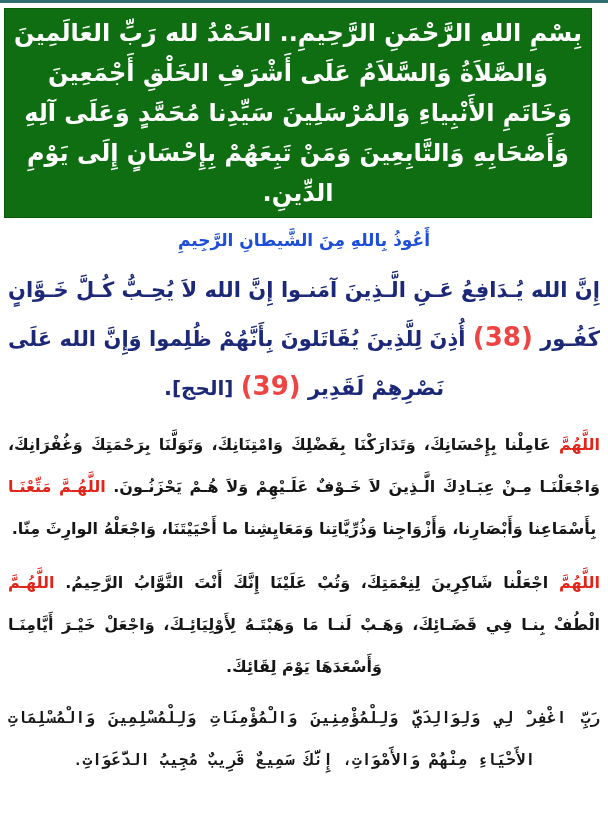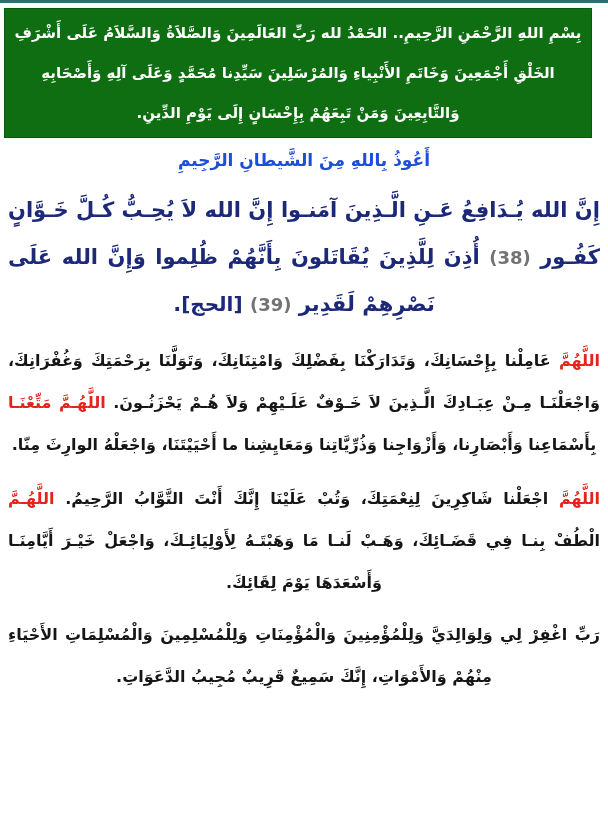--- a/index.html
+++ b/index.html
@@ -9,21 +9,21 @@
     direction:rtl;
     -webkit-font-smoothing:antialiased;
   }
   .top-strip{height:3px;width:608px;background:#2f6f6f;}
   .banner{
     margin:5px 16px 0 4px;
     background:#0f6e12;
     border:1px solid #0a5a0c;
     color:#ffffff;
     font-weight:700;
-    font-size:15px;
+    font-size:24px;
     line-height:40px;
     text-align:center;
     padding:4px 8px;
   }
   .istiadha{
     margin:9px 8px 0 8px;
     text-align:center;
     color:#1d4ed8;
     font-weight:700;
     font-size:17px;
@@ -40,25 +40,25 @@
   }
   .para{
     margin:12px 8px 0 8px;
     color:#161616;
     font-weight:700;
     font-size:16px;
     line-height:42px;
     text-align:justify;
     text-align-last:center;
   }
-  .para.p4{margin-top:10px;}
+  .para.p4{margin-top:10px;font-family:Liberation Mono, monospace;}
   .seg-red{color:#e1251b;}
   .seg-black{color:#161616;}
   .seg-verse{color:#1c2878;}
-  .seg-num{color:#737373;font-size:18px;letter-spacing:0;margin-top:25px;}
+  .seg-num{color:#ef4444;font-size:26px;letter-spacing:0;margin-top:25px;}
   .seg-ref{color:#1c2878;font-size:20px;}
 </style>
 </head>
 <body>
 
 <div class="top-strip"></div>
 
 <div class="banner">بِسْمِ اللهِ الرَّحْمَنِ الرَّحِيمِ.. الحَمْدُ لله رَبِّ العَالَمِينَ وَالصَّلاَةُ وَالسَّلاَمُ عَلَى أَشْرَفِ الخَلْقِ أَجْمَعِينَ وَخَاتَمِ الأَنْبِياءِ وَالمُرْسَلِينَ سَيِّدِنا مُحَمَّدٍ وَعَلَى آلِهِ وَأَصْحَابِهِ وَالتَّابِعِينَ وَمَنْ تَبِعَهُمْ بِإِحْسَانٍ إِلَى يَوْمِ الدِّينِ.</div>
 
 <div class="istiadha">أَعُوذُ بِاللهِ مِنَ الشَّيطانِ الرَّجِيمِ</div>

